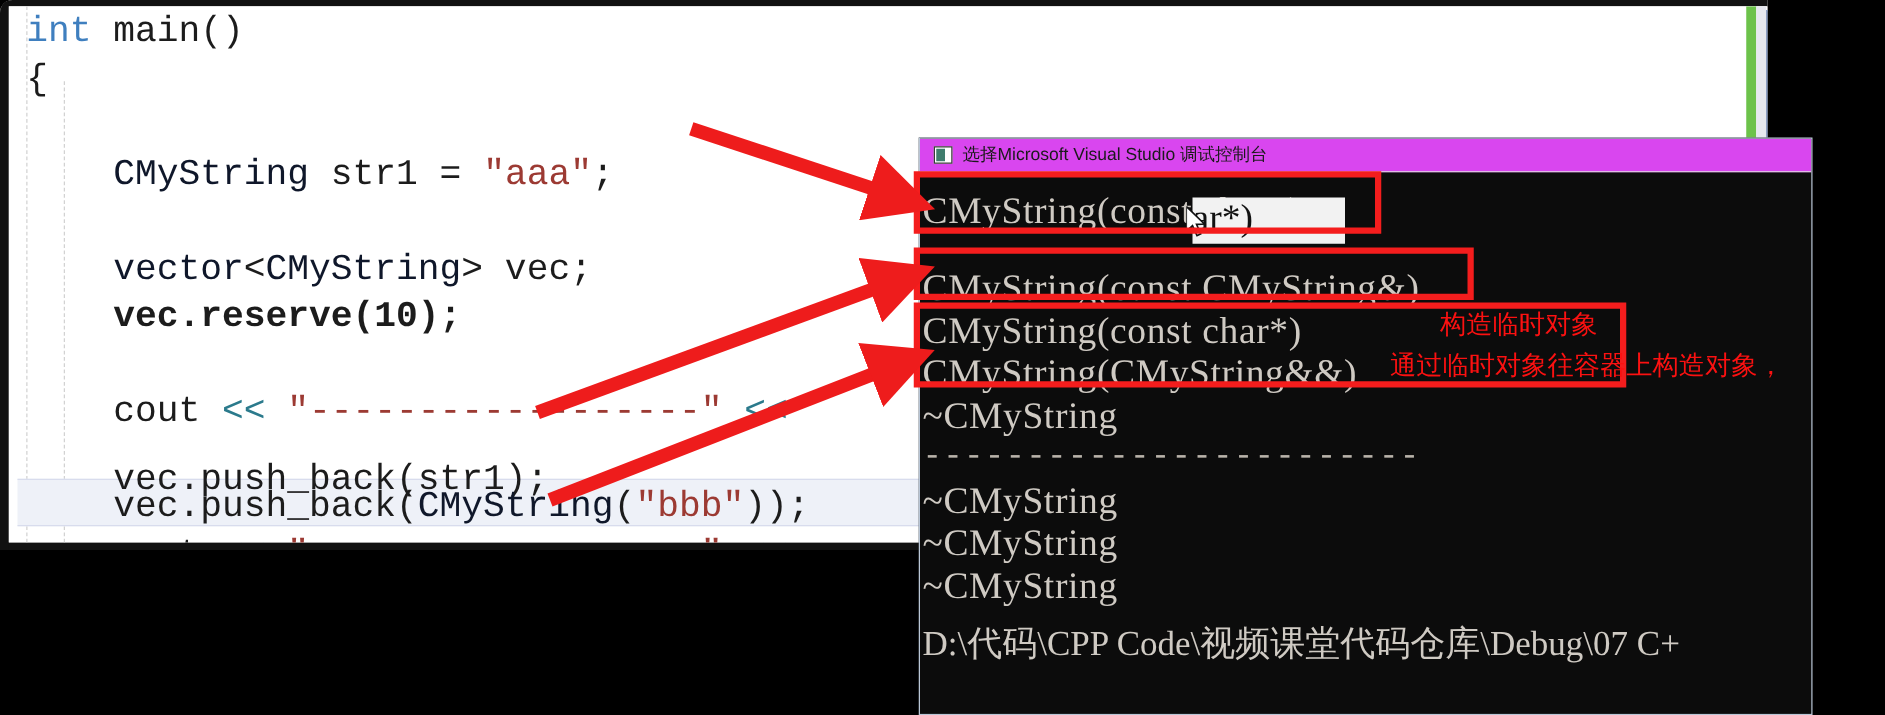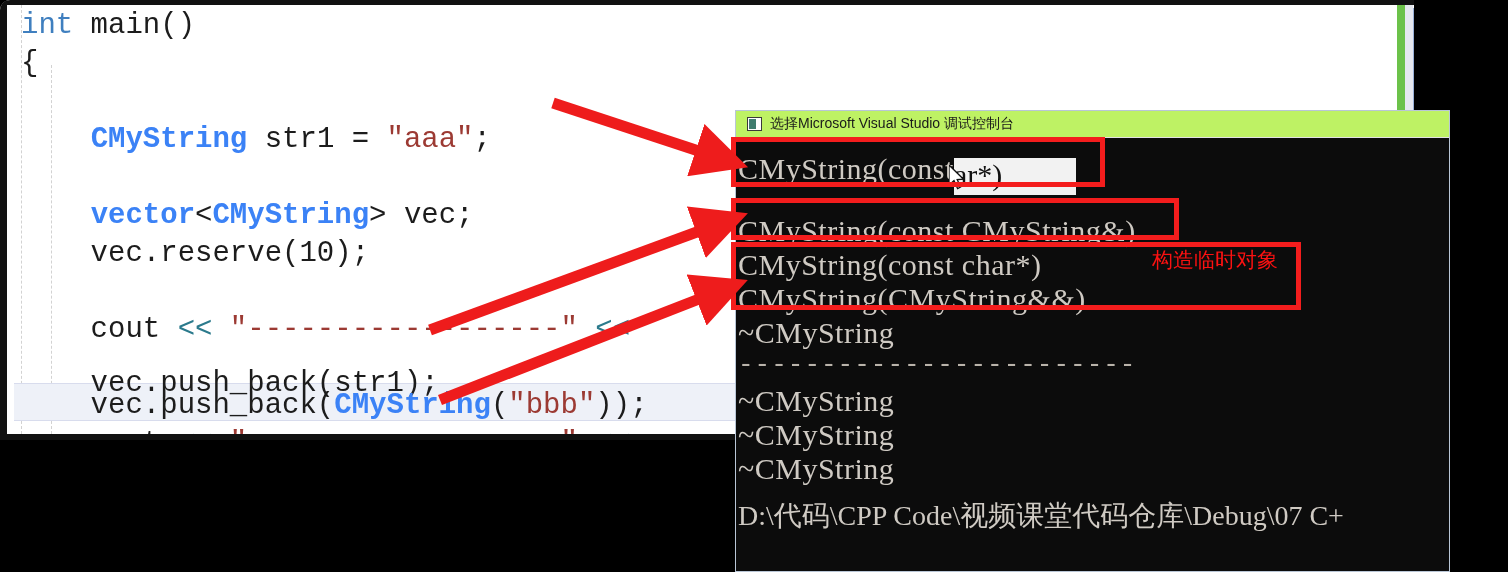--- a/index.html
+++ b/index.html
@@ -48,21 +48,21 @@
     left: 0;
     height: 38px;
     line-height: 38px;
     white-space: pre;
     font-family: "Liberation Mono", "DejaVu Sans Mono", monospace;
     font-size: 29px;
     color: #1c1c1c;
     letter-spacing: 0px;
   }
   .kw-blue   { color: #3f7fbf; }
-  .type-blue { color: #3b82f6; font-weight: bold; }
+  .type-blue { color: #0f172a; }
   .str-red   { color: #9c3a33; }
   .op-teal   { color: #2b7a8c; }
 
   .line-highlight {
     position: absolute;
     left: 7px;
     right: 22px;
     height: 38px;
     background: #eef1f8;
     border-top: 1px solid #d8dced;
@@ -124,21 +124,21 @@
     background: #0c0c0c;
     border: 1px solid #b9c6d6;
     box-sizing: border-box;
     overflow: hidden;
   }
   #console-titlebar {
     position: absolute;
     left: 0; top: 0;
     width: 100%;
     height: 27px;
-    background: #bef264;
+    background: #d946ef;
     border-bottom: 1px solid #e2e2e2;
     box-sizing: border-box;
     display: flex;
     align-items: center;
     padding-left: 11px;
   }
   #console-titlebar .app-icon {
     width: 15px;
     height: 14px;
     margin-right: 8px;
@@ -264,21 +264,21 @@
 
       <div class="line-highlight" style="top:378px;"></div>
 
       <div id="code-lines">
           <div class="code-line" style="top: 2px; left: 14px;"><span class="kw-blue">int</span><span> main()</span></div>
           <div class="code-line" style="top: 40px; left: 14px;"><span>{</span></div>
           <div class="code-line" style="top: 78px; left: 14px;"></div>
           <div class="code-line" style="top: 116px; left: 14px;"><span>    </span><span class="type-blue">CMyString</span><span> str1 = </span><span class="str-red">"aaa"</span><span>;</span></div>
           <div class="code-line" style="top: 154px; left: 14px;"></div>
           <div class="code-line" style="top: 192px; left: 14px;"><span>    </span><span class="type-blue">vector</span><span>&lt;</span><span class="type-blue">CMyString</span><span>&gt; vec;</span></div>
-          <div class="code-line" style="top: 230px; left: 14px;"><span>    vec.reserve(10);</span></div>
+          <div class="code-line" style="top: 230px; left: 14px; font-weight: bold;"><span>    vec.reserve(10);</span></div>
           <div class="code-line" style="top: 268px; left: 14px;"></div>
           <div class="code-line" style="top: 306px; left: 14px;"><span>    cout </span><span class="op-teal">&lt;&lt;</span><span> </span><span class="str-red">"------------------"</span><span> </span><span class="op-teal">&lt;&lt;</span></div>
           <div class="code-line" style="top: 344px; left: 14px; margin-top: 16px;"><span>    vec.push_back(str1);</span></div>
           <div class="code-line" style="top: 382px; left: 14px;"><span>    vec.push_back(</span><span class="type-blue">CMyString</span><span>(</span><span class="str-red">"bbb"</span><span>));</span></div>
           <div class="code-line" style="top: 420px; left: 14px;"><span>    cout </span><span class="op-teal">&lt;&lt;</span><span> </span><span class="str-red">"------------------"</span><span> </span><span class="op-teal">&lt;&lt;</span></div>
         </div>
     </div>
 
     <div id="editor-right-white"></div>
     <div id="change-bar"></div>
@@ -318,20 +318,21 @@
 
       <div class="con-path" style="top:363px;">D:\代码\CPP Code\视频课堂代码仓库\Debug\07 C+</div>
     </div>
   </div>
 
   <div class="red-box" style="left:731px; top:137px; width:374px; height:50px;"></div>
   <div class="red-box" style="left:731px; top:198px; width:448px; height:42px;"></div>
   <div class="red-box" style="left:731px; top:242px; width:570px; height:68px;"></div>
 
   <div class="red-note" style="left:1112px; top:248px;margin-left:40px;">构造临时对象</div>
+  <div class="red-note" style="left:1112px; top:281px;">通过临时对象往容器上构造对象，</div>
 
   <svg id="arrows-layer" viewBox="0 0 1508 572">
     <defs>
       <marker id="ahead" viewBox="0 0 12 12" refX="9" refY="6" markerWidth="5" markerHeight="5" orient="auto-start-reverse">
         <path d="M 0 0 L 12 6 L 0 12 z" fill="#ee1c1c"></path>
       </marker>
     </defs>
 
     <line x1="553" y1="103" x2="735" y2="163" stroke="#ee1c1c" stroke-width="11" marker-end="url(#ahead)"></line>
 

